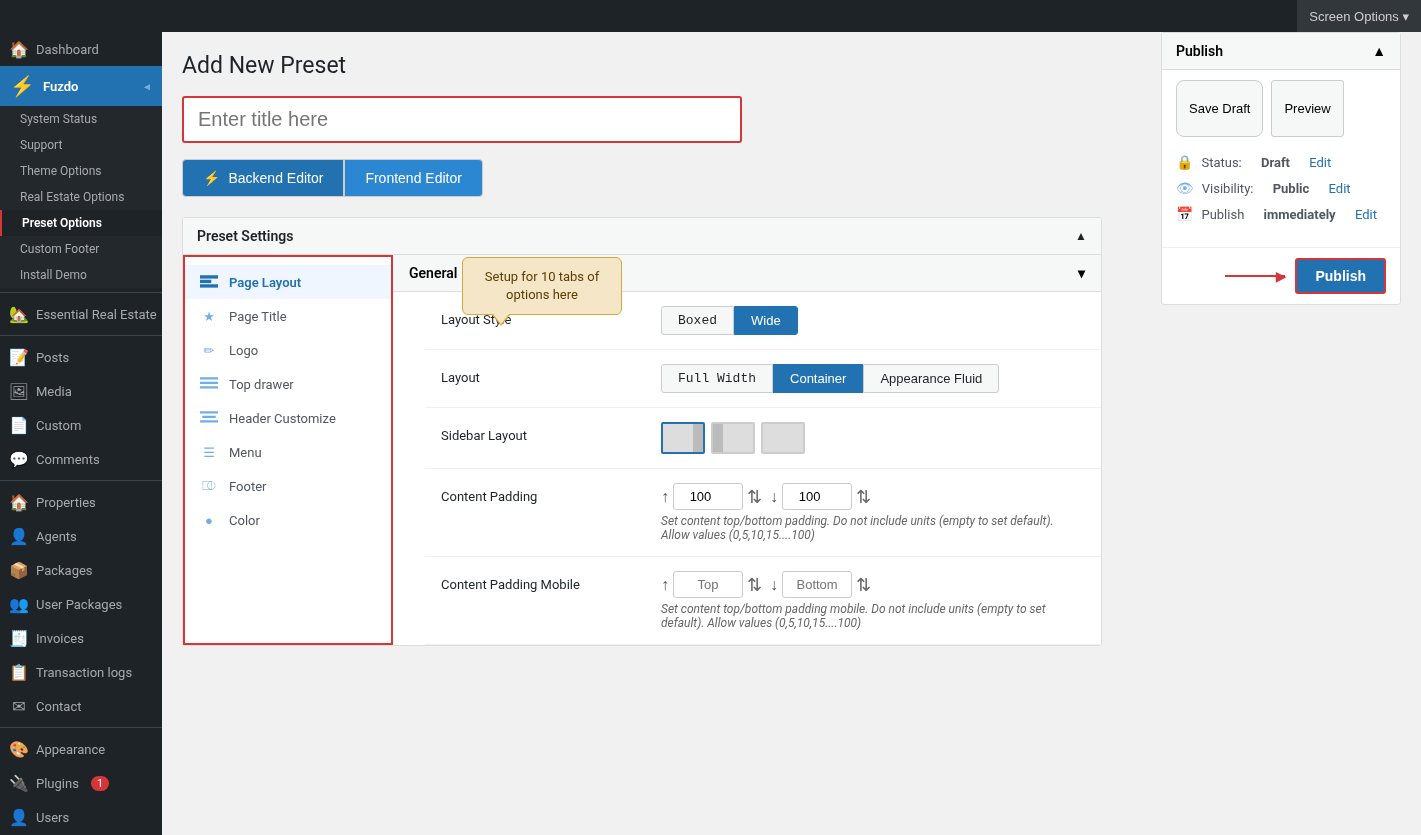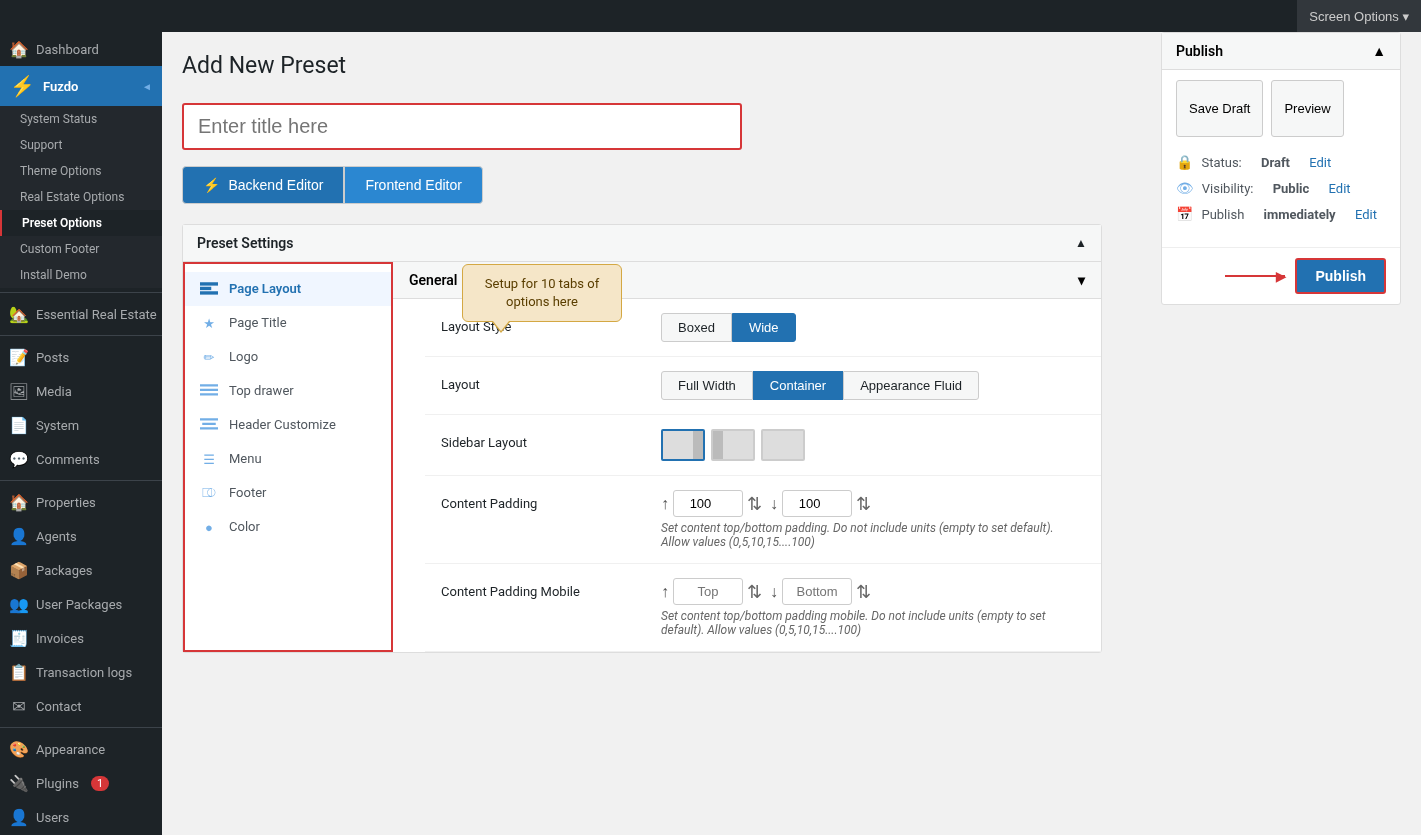--- a/index.html
+++ b/index.html
@@ -82,21 +82,21 @@
       flex: 1;
       overflow-y: auto;
       padding: 20px;
       background: #f1f1f1;
     }
 
     .page-heading {
       font-size: 23px;
       font-weight: 400;
       color: #1d2327;
-      margin-bottom: 24px;
+      margin-bottom: 17px;
     }
 
     
     .title-input-wrap {
       margin-bottom: 16px;
     }
     .title-input {
       width: 560px;
       max-width: 100%;
       padding: 10px 14px;
@@ -162,21 +162,21 @@
     .preset-nav {
       width: 210px;
       flex-shrink: 0;
       border-right: 1px solid #ddd;
       padding: 8px 0;
       border: 2px solid #d63638;
     }
 
     .preset-nav-item {
       display: flex;
-      align-items: flex-start;
+      align-items: center;
       gap: 10px;
       padding: 9px 14px;
       cursor: pointer;
       color: #50575e;
       font-size: 13px;
     }
     .preset-nav-item.active { color: #2271b1; font-weight: 600; background: #f0f6ff; }
     .preset-nav-item .nav-icon { width: 20px; height: 16px; display: flex; align-items: center; justify-content: center; font-size: 13px; color: #72aee6; }
     .preset-nav-item.active .nav-icon { color: #2271b1; }
 
@@ -221,21 +221,21 @@
       display: flex;
     }
     .btn-toggle {
       padding: 6px 16px;
       border: 1px solid #ccc;
       background: #f6f7f7;
       cursor: pointer;
       font-size: 13px;
       color: #1d2327;
     }
-    .btn-toggle:first-child { border-radius: 3px 0 0 3px; }
+    .btn-toggle:first-child { border-radius: 3px 0 0 3px; font-family: Liberation Mono, monospace; }
     .btn-toggle:last-child { border-radius: 0 3px 3px 0; }
     .btn-toggle.active { background: #2271b1; color: #fff; border-color: #2271b1; }
 
     
     .sidebar-layout-options {
       display: flex;
       gap: 6px;
     }
     .layout-option {
       width: 44px;
@@ -303,21 +303,21 @@
     .publish-body { padding: 10px 14px; }
     .publish-actions {
       display: flex;
       gap: 8px;
       margin-bottom: 12px;
     }
     .btn-save-draft {
       padding: 20px 12px;
       background: #f6f7f7;
       border: 1px solid #ccc;
-      border-radius: 3px;
+      border-radius: 8px;
       cursor: pointer;
       font-size: 13px;
     }
     .btn-preview {
       padding: 6px 12px;
       background: #f6f7f7;
       border: 1px solid #ccc;
       border-radius: 3px;
       cursor: pointer;
       font-size: 13px;
@@ -464,21 +464,21 @@
     <div class="sidebar-item">
       <span class="icon">📝</span>
       <span>Posts</span>
     </div>
     <div class="sidebar-item">
       <span class="icon">🖼</span>
       <span>Media</span>
     </div>
     <div class="sidebar-item">
       <span class="icon">📄</span>
-      <span>System</span>
+      <span>Custom</span>
     </div>
     <div class="sidebar-item">
       <span class="icon">💬</span>
       <span>Comments</span>
     </div>
 
     <div class="separator"></div>
 
     <div class="sidebar-item">
       <span class="icon">🏠</span>

